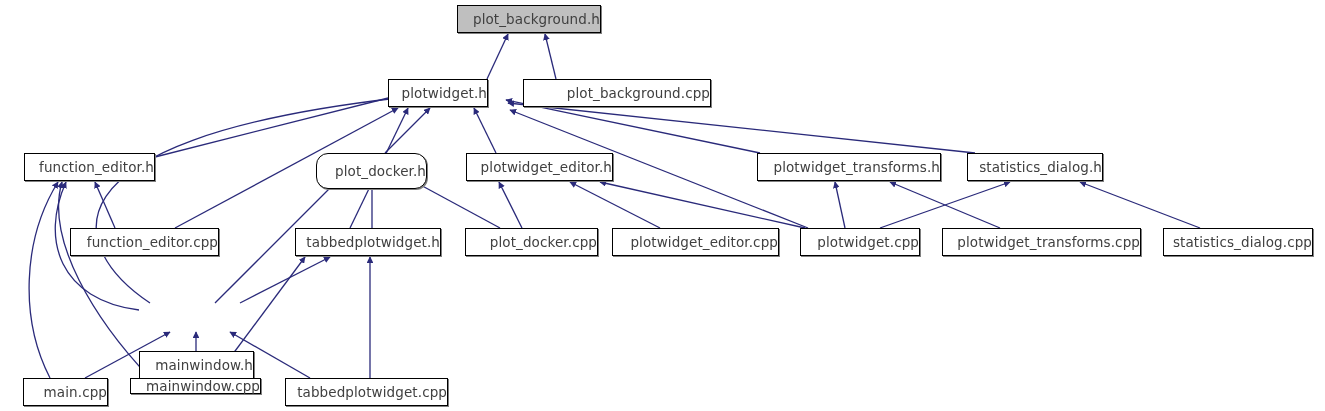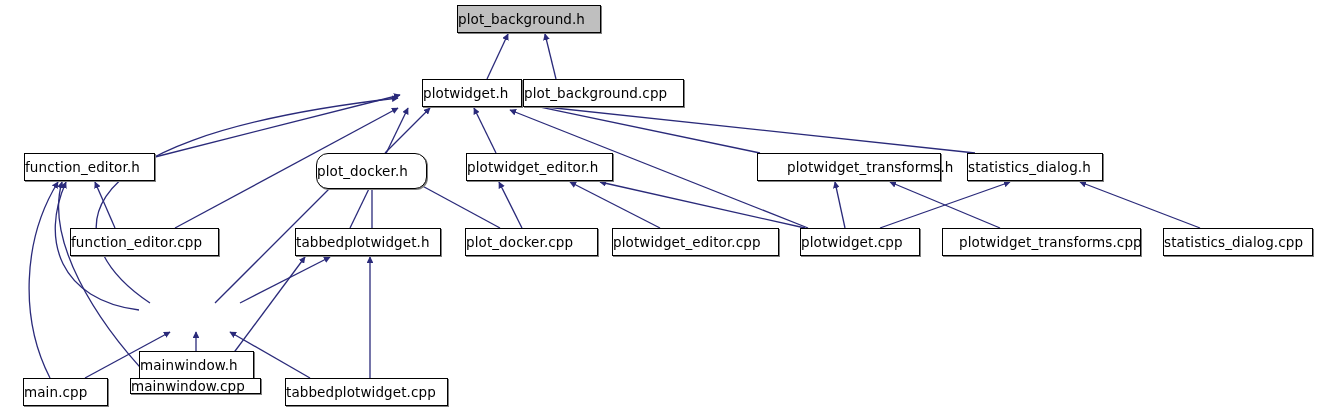--- a/index.html
+++ b/index.html
@@ -1,21 +1,21 @@
 <!DOCTYPE html>
 <html><head>
 <meta charset="utf-8">
 <style>
   html,body{margin:0;padding:0;background:#ffffff;}
   #canvas{position:relative;width:1325px;height:411px;background:#ffffff;
           font-family:"DejaVu Sans","Liberation Sans",sans-serif;}
   svg#edges{position:absolute;left:0;top:0;width:1325px;height:411px;overflow:visible;}
   .node{position:absolute;box-sizing:border-box;border:1px solid #000000;
-        background:#ffffff;display:flex;align-items:center;justify-content:flex-start;
-        font-size:13.5px;color:#000000;white-space:nowrap;letter-spacing:.1px;
+        background:#ffffff;display:flex;align-items:center;justify-content:flex-end;
+        font-size:13.5px;color:#404040;white-space:nowrap;letter-spacing:.1px;
         box-shadow:1px 1px 0 0 #808080;}
   .node.root{background:#bfbfbf;border:1px solid #000000;}
 </style>
 </head>
 <body>
 
 <div id="canvas">
   <svg id="edges" viewBox="0 0 1325 411" xmlns="http://www.w3.org/2000/svg">
     <defs>
       <marker id="arrow" viewBox="0 0 10 10" refX="9" refY="5" markerWidth="5.2" markerHeight="5.2" orient="auto-start-reverse">
@@ -53,24 +53,24 @@
         <path d="M 310,378 L 230,332" fill="none" stroke="#2a2a7a" stroke-width="1.3" marker-end="url(#arrow)"></path>
         <path d="M 370,378 L 370,257" fill="none" stroke="#2a2a7a" stroke-width="1.3" marker-end="url(#arrow)"></path>
         <path d="M 215,378 L 305,257" fill="none" stroke="#2a2a7a" stroke-width="1.3" marker-end="url(#arrow)"></path>
         <path d="M 240,303 L 330,257" fill="none" stroke="#2a2a7a" stroke-width="1.3" marker-end="url(#arrow)"></path>
       </g>
   </svg>
   <div id="node-layer">
       <div class="node root" style="left: 457px; top: 5px; width: 144px; height: 28px;">
         <span>plot_background.h</span>
       </div>
-      <div class="node" style="left: 422px; top: 79px; width: 100px; height: 28px;">
+      <div class="node" style="left: 388px; top: 79px; width: 100px; height: 28px;">
         <span>plotwidget.h</span>
       </div>
-      <div class="node" style="left: 523px; top: 79px; width: 161px; height: 28px;">
+      <div class="node" style="left: 523px; top: 79px; width: 188px; height: 28px;">
         <span>plot_background.cpp</span>
       </div>
       <div class="node" style="left: 24px; top: 153px; width: 131px; height: 28px;">
         <span>function_editor.h</span>
       </div>
       <div class="node" style="left: 316px; top: 153px; width: 111px; height: 36px; border-radius: 12px;">
         <span>plot_docker.h</span>
       </div>
       <div class="node" style="left: 466px; top: 153px; width: 147px; height: 28px;">
         <span>plotwidget_editor.h</span>

